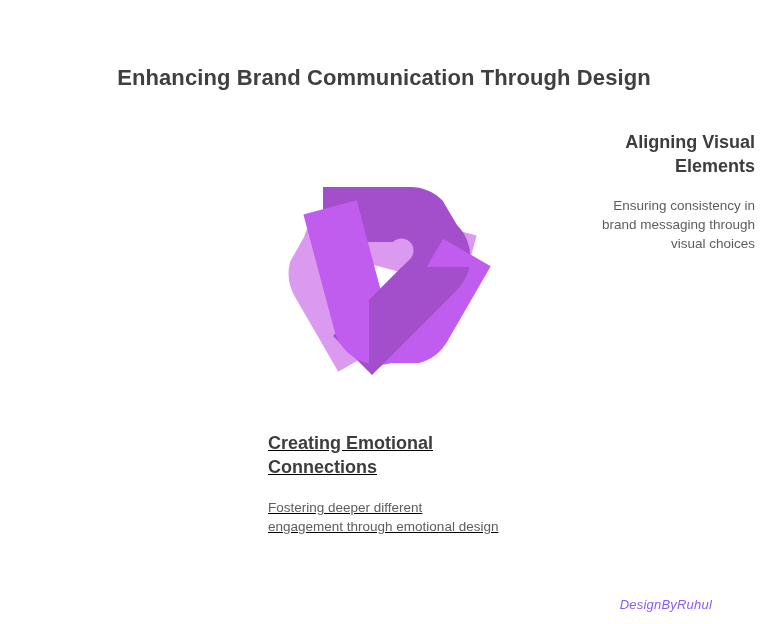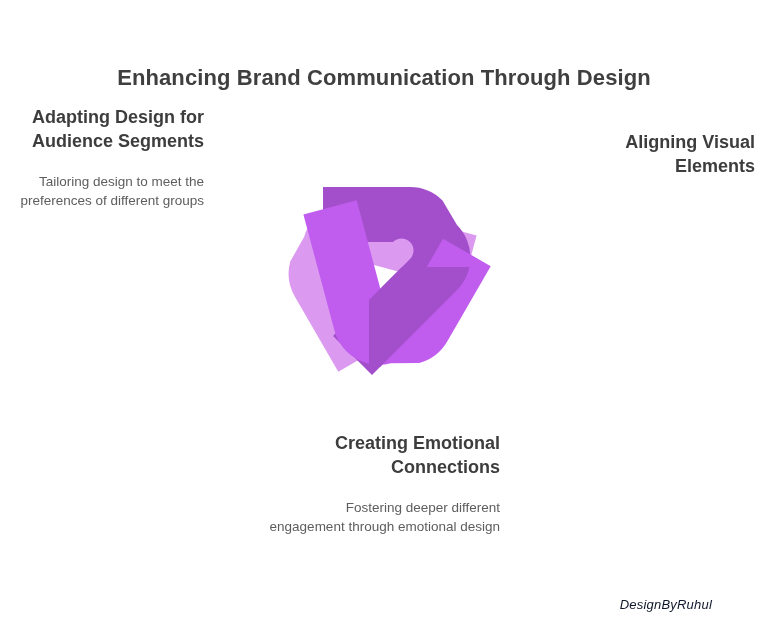--- a/index.html
+++ b/index.html
@@ -76,21 +76,22 @@
   .callout-right .callout-body {
     margin-top: 17px;
   }
 
   
   .callout-bottom {
     position: absolute;
     left: 268px;
     top: 432px;
     width: 232px;
-    text-align: right;
+    text-align: left;
+    text-decoration: underline;
   }
   .callout-bottom .callout-body {
     margin-top: 18px;
   }
 
   
   .logo-wrap {
     position: absolute;
     left: 219px;
     top: 117px;
@@ -103,38 +104,35 @@
     height: 100%;
   }
 
   
   .watermark {
     position: absolute;
     right: 14px;
     bottom: 12px;
     font-size: 13px;
     font-style: italic;
-    color: #0f172a;
+    color: #8b5cf6;
     letter-spacing: 0.2px;
   }
 </style>
 </head>
 <body>
 
 <div class="canvas">
 
   <h1 class="page-title">Enhancing Brand Communication Through Design</h1>
 
-  <div class="callout-left">
-    <div class="callout-heading">Adapting Design for Audience Segments</div>
-    <div class="callout-body">Tailoring design to meet the preferences of different groups</div>
-  </div>
 
   <div class="callout-right">
     <div class="callout-heading">Aligning Visual Elements</div>
+    <div class="callout-body">Ensuring consistency in brand messaging through visual choices</div>
   </div>
 
   <div class="callout-bottom">
     <div class="callout-heading">Creating Emotional Connections</div>
     <div class="callout-body">Fostering deeper different engagement through emotional design</div>
   </div>
 
   <div class="logo-wrap">
     <svg viewBox="0 0 330 315" xmlns="http://www.w3.org/2000/svg">
       <defs>

